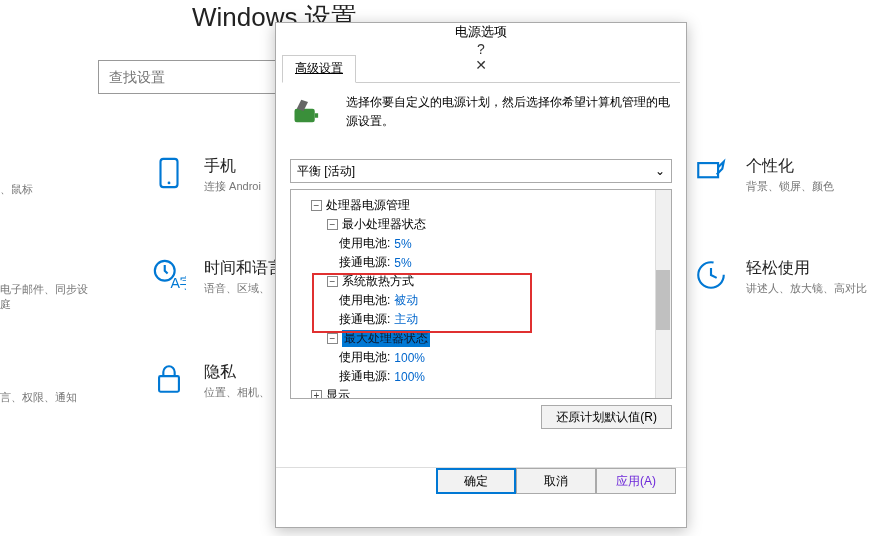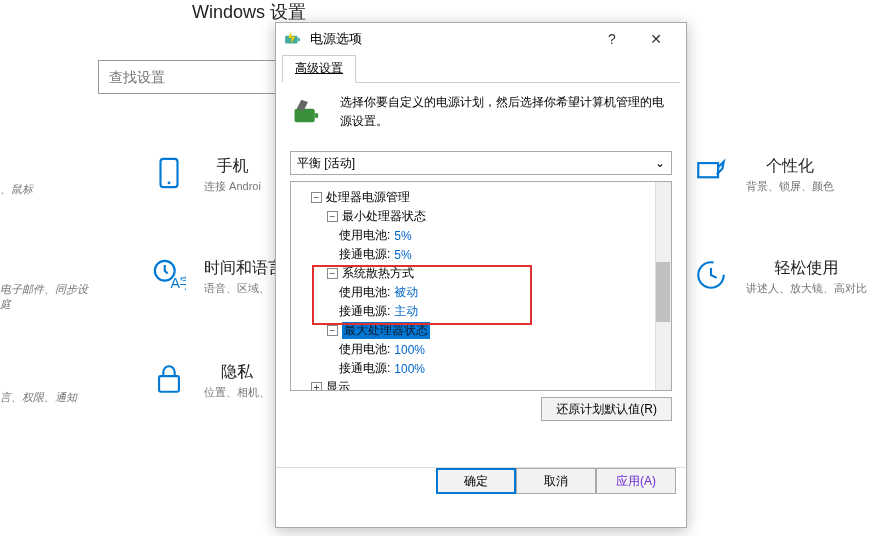--- a/index.html
+++ b/index.html
@@ -1,44 +1,44 @@
 <!DOCTYPE html>
 <html><head>
 <meta charset="utf-8">
 <style>
 * { box-sizing: border-box; margin: 0; padding: 0; font-family: "Microsoft YaHei", sans-serif; }
 body { background: #fff; width: 871px; height: 536px; overflow: hidden; position: relative; }
 
 
 .settings-bg { position: absolute; left: 0; top: 0; width: 871px; height: 536px; }
-.settings-title { position: absolute; left: 192px; top: 0; font-size: 18px; font-weight: 300; color: #222; }
+.settings-title { position: absolute; left: 192px; top: 0; font-size: 26px; font-weight: 300; color: #222; }
 .search-box { position: absolute; left: 98px; top: 60px; width: 468px; height: 34px; border: 1px solid #999; background: #fff; padding: 0 10px; display: flex; align-items: center; }
 .search-box input { border: none; outline: none; width: 100%; font-size: 14px; color: #555; }
 .search-icon { color: #555; font-size: 16px; margin-left: auto; }
 
 .setting-group { position: absolute; display: flex; gap: 18px; }
 .setting-group .gicon { width: 34px; height: 34px; color: #0078d4; flex-shrink: 0; }
-.setting-group .gtext .gtitle { font-size: 16px; color: #222; margin-bottom: 2px; text-align: center; }
+.setting-group .gtext .gtitle { font-size: 16px; color: #222; margin-bottom: 2px; }
 .setting-group .gtext .gdesc { font-size: 11px; color: #777; }
 
-.left-desc { position: absolute; font-size: 11px; color: #777; font-style: italic; }
+.left-desc { position: absolute; font-size: 11px; color: #777; }
 
 
 .dialog { position: absolute; left: 275px; top: 22px; width: 412px; height: 506px; background: #fff; border: 1px solid #aaa; box-shadow: 0 3px 14px rgba(0,0,0,0.25); display: flex; flex-direction: column; }
-.dlg-title { height: 32px; display: flex; align-items: center; padding: 0 8px; }
+.dlg-title { height: 32px; display: flex; align-items: center; padding: 0 8px; flex-direction: column; }
 .dlg-title .dicon { width: 18px; height: 18px; margin-right: 8px; }
 .dlg-title .dtext { font-size: 13px; flex: 1; }
 .dlg-title .dbtn { width: 44px; height: 28px; display: flex; align-items: center; justify-content: center; font-size: 14px; color: #333; }
 
 .tab-strip { height: 28px; display: flex; padding-left: 6px; position: relative; }
 .tab-strip::after { content: ""; position: absolute; left: 6px; right: 6px; bottom: 0; height: 1px; background: #ccc; }
 .tab { padding: 4px 12px; font-size: 12px; border: 1px solid #ccc; border-bottom: 1px solid #fff; background: #fff; position: relative; z-index: 2; text-decoration: underline; }
 
 .dlg-body { flex: 1; padding: 10px 14px 6px; display: flex; flex-direction: column; }
-.hint-row { display: flex; gap: 14px; margin-bottom: 20px; }
+.hint-row { display: flex; gap: 20px; margin-bottom: 28px; }
 .hint-row .hicon { width: 36px; height: 36px; flex-shrink: 0; }
 .hint-row .htext { font-size: 12px; line-height: 1.6; }
 
 .plan-select { height: 24px; border: 1px solid #aaa; background: #fff; display: flex; align-items: center; padding: 4px 6px; font-size: 12px; margin-bottom: 6px; position: relative; }
 .plan-select .chev { margin-left: auto; }
 
 .tree-box { border: 1px solid #aaa; height: 210px; position: relative; overflow: hidden; font-size: 12px; padding-top: 4px; }
 .tree-scroll { position: absolute; right: 0; top: 0; width: 16px; height: 100%; background: #f0f0f0; border-left: 1px solid #ddd; }
 .tree-thumb { position: absolute; right: 1px; top: 80px; width: 14px; height: 60px; background: #c0c0c0; }
 .tree-inner { padding: 2px 4px; }

